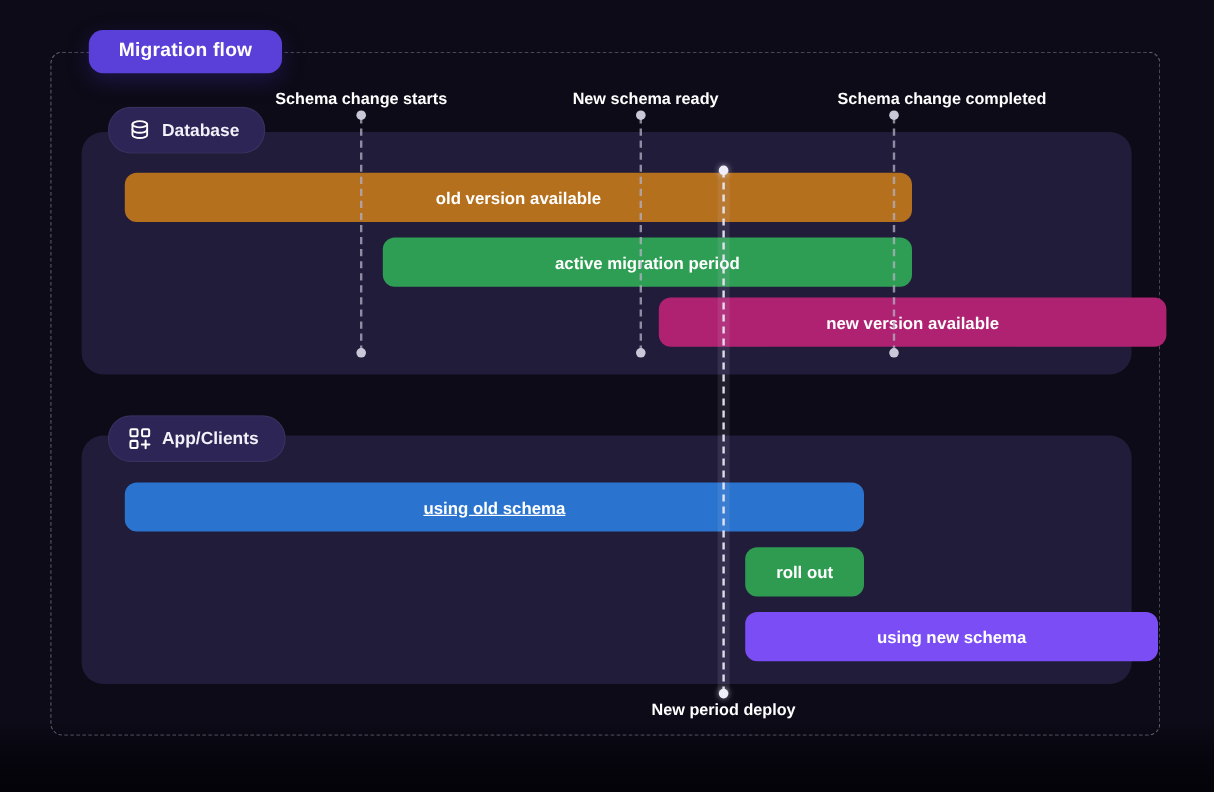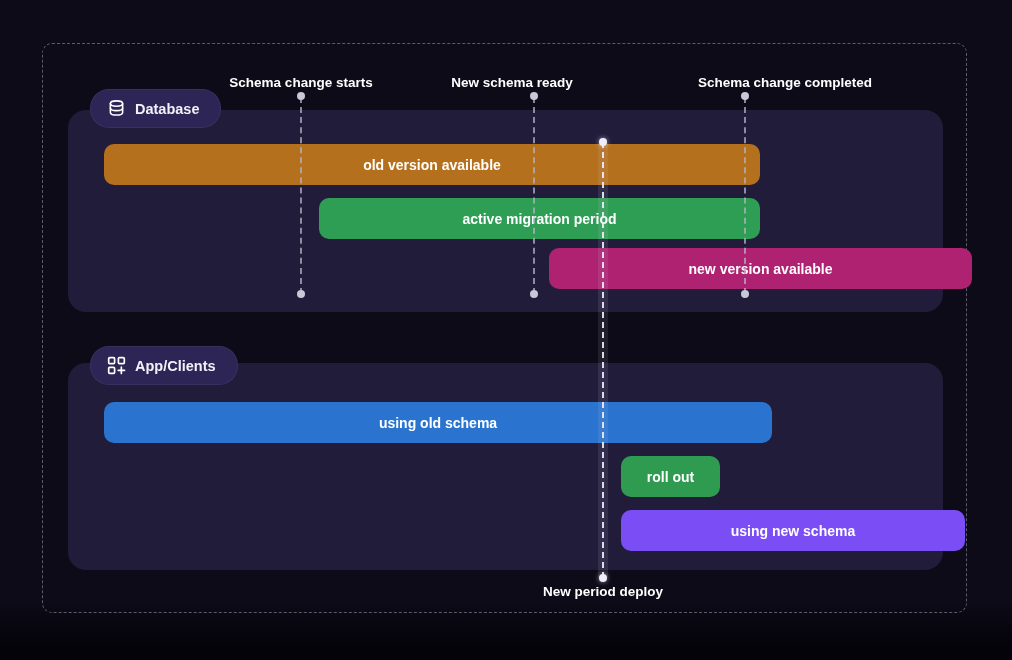--- a/index.html
+++ b/index.html
@@ -60,20 +60,23 @@
   }
   .dot.bright{background:#edeef8;box-shadow:0 0 5px rgba(240,240,255,.6);z-index:7;}
 </style>
 </head>
 <body>
 
 <div class="stage">
 
   <div class="frame"></div>
 
+  <div class="title-badge" style="background: rgb(90, 64, 216);">
+    <span>Migration flow</span>
+  </div>
 
   <div class="panel db"></div>
   <div class="panel app"></div>
 
   <div class="section-badge db">
     <span>
       <svg width="19" height="19" viewBox="0 0 18 18" fill="none" stroke="#ffffff" stroke-width="1.5" stroke-linecap="round">
         <ellipse cx="9" cy="4.3" rx="5.8" ry="2.5"></ellipse>
         <path d="M3.2 4.3 v4.2 c0 1.38 2.6 2.5 5.8 2.5 s5.8 -1.12 5.8 -2.5 v-4.2"></path>
         <path d="M3.2 8.5 v4.2 c0 1.38 2.6 2.5 5.8 2.5 s5.8 -1.12 5.8 -2.5 v-4.2"></path>
@@ -91,31 +94,31 @@
         <path d="M13.6 10.6 v6 M10.6 13.6 h6"></path>
       </svg>
     </span>
     <span>App/Clients</span>
   </div>
 
   <div id="bars">
       <div class="bar" style="left: 88px; top: 144px; width: 656px; background: rgb(181, 112, 29);">old version available</div>
       <div class="bar" style="left: 303px; top: 198px; width: 441px; background: rgb(47, 158, 85);">active migration period</div>
       <div class="bar" style="left: 533px; top: 248px; width: 423px; background: rgb(174, 34, 113);">new version available</div>
-      <div class="bar" style="left: 88px; top: 402px; width: 668px; background: rgb(42, 116, 207);">using old schema</div>
+      <div class="bar" style="left: 88px; top: 402px; width: 616px; background: rgb(42, 116, 207); text-decoration: underline;">using old schema</div>
       <div class="bar" style="left: 605px; top: 456px; width: 99px; background: rgb(46, 155, 81);">roll out</div>
       <div class="bar" style="left: 605px; top: 510px; width: 344px; background: rgb(122, 77, 245);">using new schema</div>
     </div>
 
   <div id="milestones">
       <div class="ms-label" style="left: 301px;">Schema change starts</div>
       <div class="vline ms" style="left: 300px;"></div>
       <div class="dot" style="left: 301px; top: 96px;"></div>
       <div class="dot" style="left: 301px; top: 294px;"></div>
-      <div class="ms-label" style="left: 512px;">New schema ready</div>
+      <div class="ms-label" style="left: 538px;">New schema ready</div>
       <div class="vline ms" style="left: 533px;"></div>
       <div class="dot" style="left: 534px; top: 96px;"></div>
       <div class="dot" style="left: 534px; top: 294px;"></div>
       <div class="ms-label" style="left: 745px; margin-left: 40px;">Schema change completed</div>
       <div class="vline ms" style="left: 744px;"></div>
       <div class="dot" style="left: 745px; top: 96px;"></div>
       <div class="dot" style="left: 745px; top: 294px;"></div>
     </div>
 
   <div class="deploy-glow"></div>

